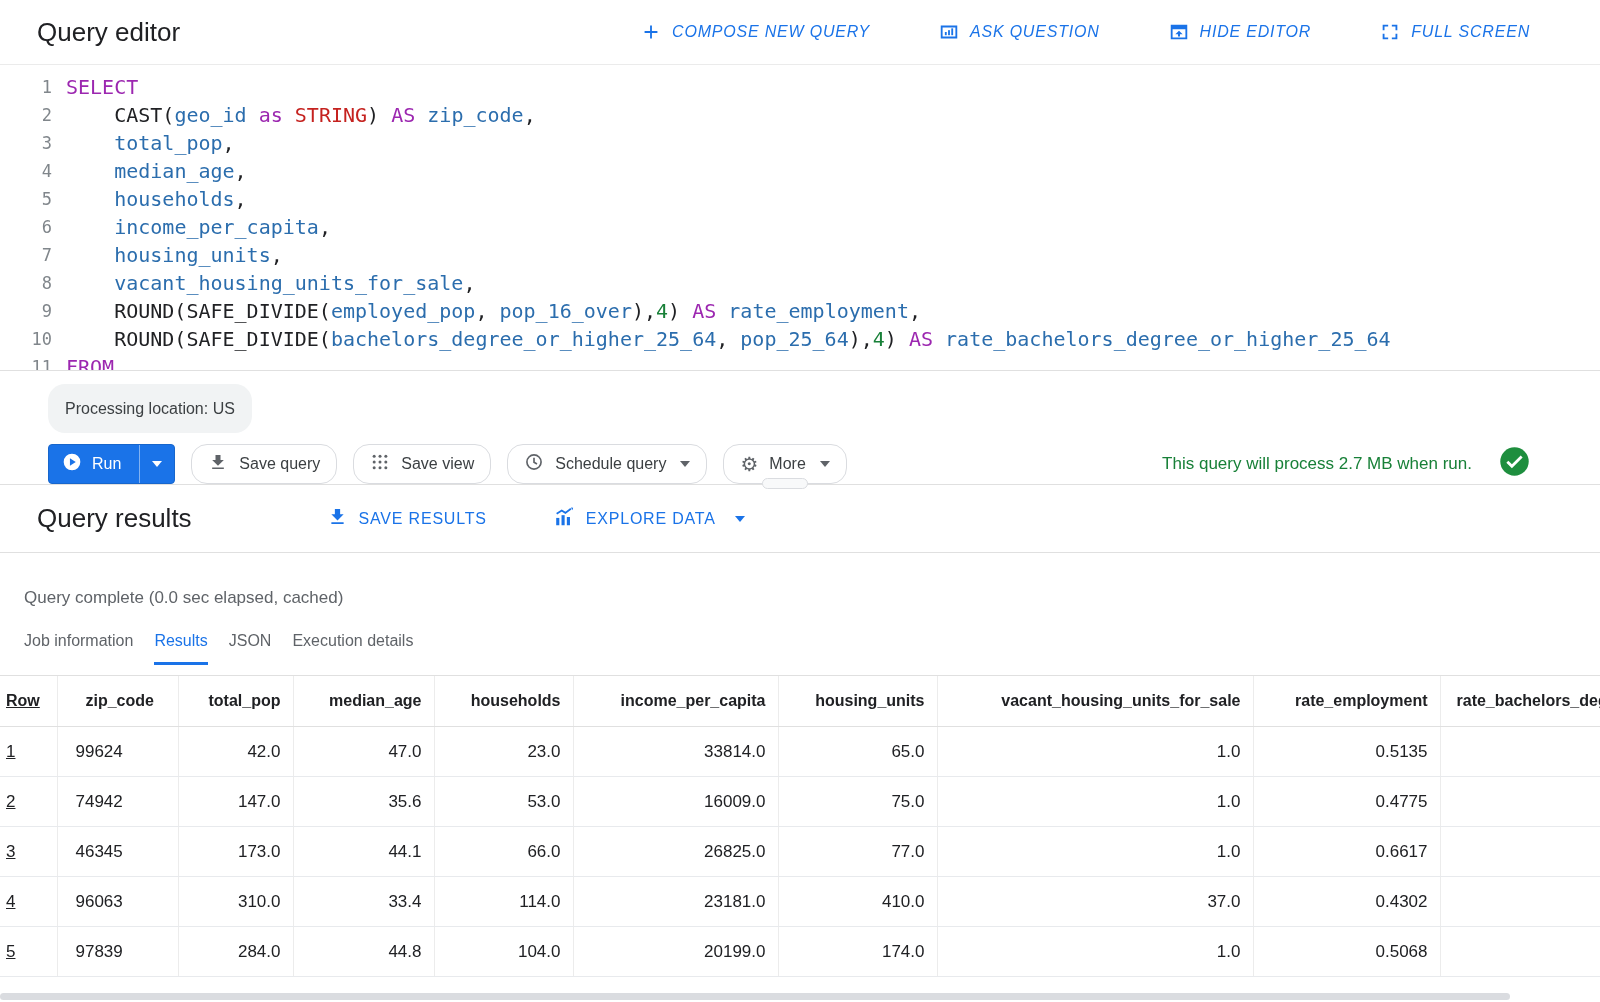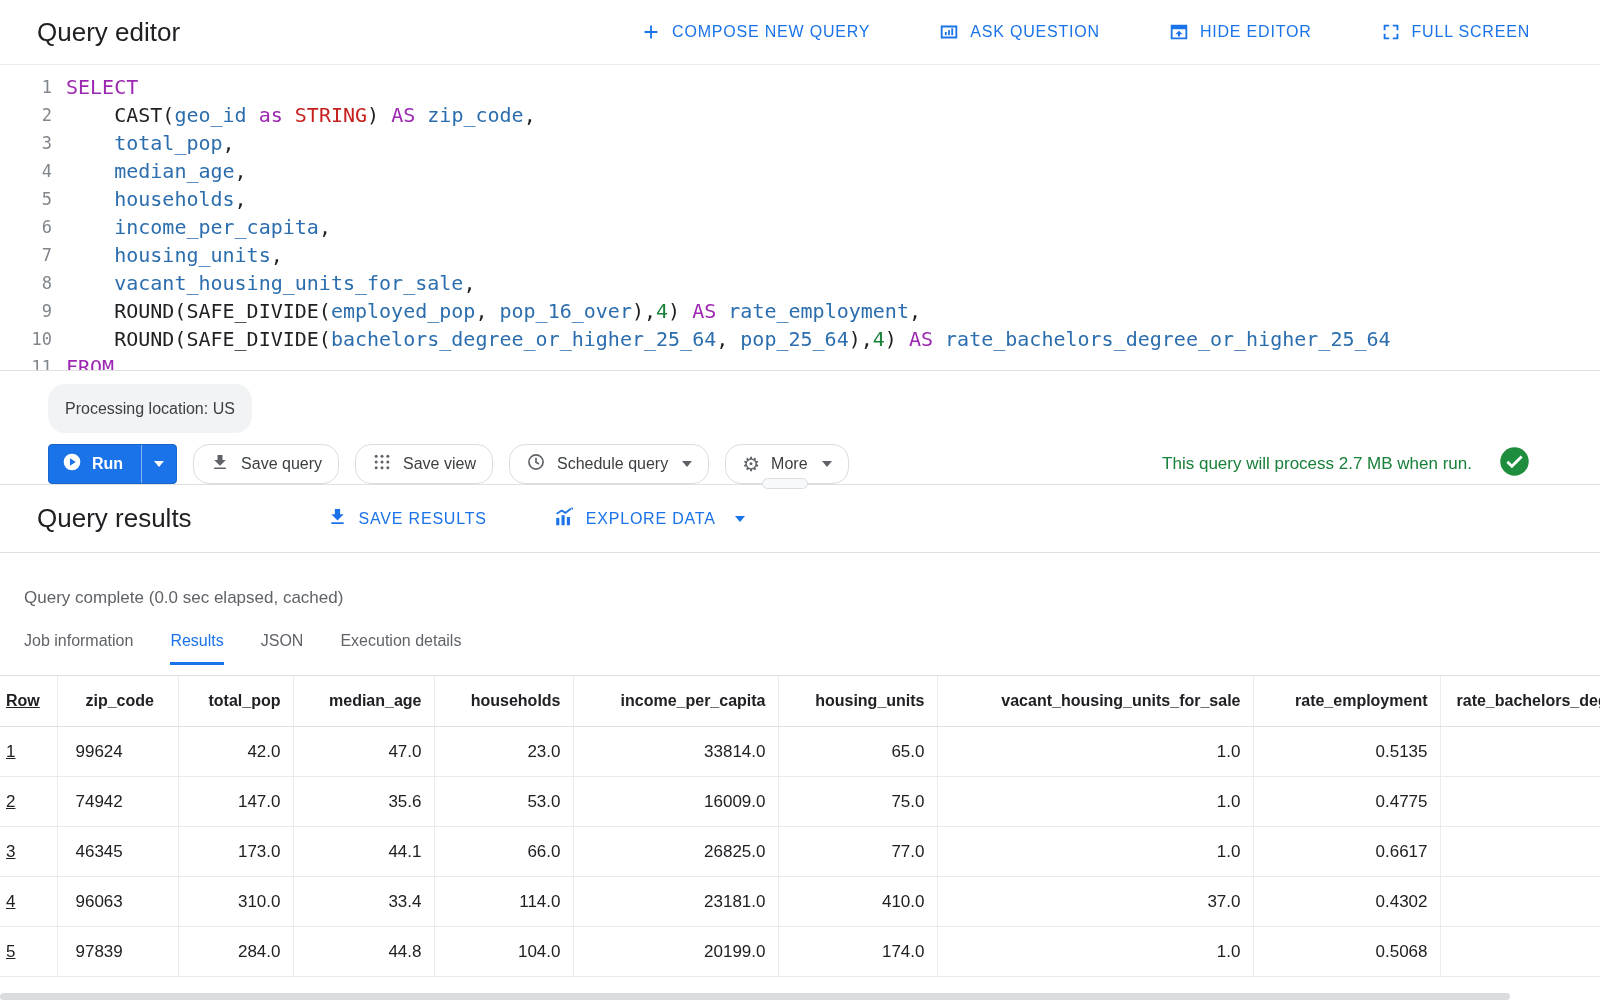--- a/index.html
+++ b/index.html
@@ -3,60 +3,60 @@
 <meta charset="utf-8">
 <style>
   * { margin:0; padding:0; box-sizing:border-box; }
   html,body { width:1600px; height:1002px; overflow:hidden; background:#fff; }
   body { font-family:"Liberation Sans", sans-serif; color:#202124; }
   .app { position:relative; width:1600px; height:1002px; overflow:hidden; }
 
   
   .top-bar { height:65px; display:flex; align-items:center; padding:0 70px 0 37px; border-bottom:1px solid #ebebeb; }
   .page-title { font-size:26px; font-weight:400; color:#202124; }
-  .header-actions { margin-left:auto; display:flex; align-items:center; gap:68px; }
+  .header-actions { margin-left:auto; display:flex; align-items:center; gap:68px;font-style:italic; }
   .h-action { display:flex; align-items:center; gap:10px; color:#1a73e8; font-size:16px; font-weight:500; letter-spacing:0.8px; cursor:pointer; white-space:nowrap; }
   .h-action svg { display:block; }
 
   
   .editor { display:flex; height:306px; padding-top:8px; overflow:hidden; border-bottom:1px solid #e0e0e0; background:#fff; }
   .gutter { flex:none; width:52px; text-align:right; font-family:"DejaVu Sans Mono", monospace; font-size:17px; line-height:28px; color:#80868b; }
   .code { flex:1; margin-left:14px; font-family:"DejaVu Sans Mono", monospace; font-size:20px; line-height:28px; white-space:pre; color:#202124; }
   .ln { height:28px; }
   .code-line { height:28px; }
   .tok-kw { color:#9c27b0; }
   .tok-id { color:#2b6dad; }
   .tok-str { color:#c5221f; }
   .tok-num { color:#188038; }
   .tok-pl { color:#202124; }
 
   
   .toolbar { height:114px; padding:13px 70px 0 48px; border-bottom:1px solid #e0e0e0; }
   .chip { display:inline-flex; align-items:center; height:49px; padding:0 17px; background:#f1f3f4; border-radius:17px; font-size:16px; color:#3c4043; }
   .btn-row { margin-top:11px; display:flex; align-items:center; gap:16px; }
   .run-btn { display:flex; align-items:stretch; height:40px; background:#1a73e8; border:1px solid #1766cc; border-radius:4px; overflow:hidden; color:#fff; cursor:pointer; }
-  .run-main { display:flex; align-items:center; gap:10px; padding:0 18px 0 13px; font-size:16px; font-weight:700; }
+  .run-main { display:flex; align-items:center; gap:10px; padding:0 18px 0 13px; font-size:16px; font-weight:400; }
   .run-caret { width:35px; display:flex; align-items:center; justify-content:center; border-left:1px solid rgba(255,255,255,0.45); }
   .caret { width:0; height:0; border-left:5px solid transparent; border-right:5px solid transparent; border-top:6px solid currentColor; display:inline-block; }
   .btn { display:flex; align-items:center; gap:11px; height:40px; padding:0 16px; background:#fff; border:1px solid #dadce0; border-radius:16px; font-family:"Liberation Sans", sans-serif; font-size:16px; font-weight:500; color:#3c4043; cursor:pointer; }
   .btn .caret { color:#5f6368; margin-left:3px; }
   .gear-glyph { font-family:"DejaVu Sans", sans-serif; font-size:20px; line-height:20px; color:#5f6368; }
   .process-note { margin-left:auto; display:flex; align-items:center; gap:27px; color:#188038; font-size:17px; }
 
   
   .results-section { position:relative; }
   .splitter-handle { position:absolute; top:-7px; left:762px; width:46px; height:11px; background:#f8f9fa; border:1px solid #dadce0; border-radius:6px; cursor:row-resize; z-index:2; }
   .results-header { height:68px; display:flex; align-items:center; padding:0 37px; border-bottom:1px solid #e0e0e0; }
   .results-actions { display:flex; align-items:center; gap:66px; margin-left:135px; }
   .r-action { display:flex; align-items:center; gap:11px; color:#1a73e8; font-size:16px; font-weight:500; letter-spacing:0.8px; cursor:pointer; }
   .r-action .caret { color:#1a73e8; margin-left:8px; }
 
   
   .status-line { margin:35px 0 0 24px; font-size:17px; color:#5f6368; }
-  .tabs { display:flex; gap:37px; margin:24px 0 0 24px; }
+  .tabs { display:flex; gap:21px; margin:24px 0 0 24px; }
   .tab { font-size:16px; color:#5f6368; padding-bottom:12px; border-bottom:3px solid transparent; cursor:pointer; }
   .tab.active { color:#1a73e8; font-weight:500; border-bottom-color:#1a73e8; }
 
   
   .table-wrap { width:1600px; overflow:hidden; margin-top:10px; }
   table.results-table { width:1680px; border-collapse:collapse; table-layout:fixed; }
   .results-table th { height:51px; font-size:16px; font-weight:700; color:#202124; border-top:1px solid #e0e0e0; border-bottom:1px solid #e0e0e0; white-space:nowrap; overflow:hidden; }
   .results-table td { height:50px; font-size:17px; color:#202124; border-bottom:1px solid #e8eaed; white-space:nowrap; overflow:hidden; }
   .results-table th, .results-table td { border-left:1px solid #ececec; }
   .results-table th:first-child, .results-table td:first-child { border-left:none; }

